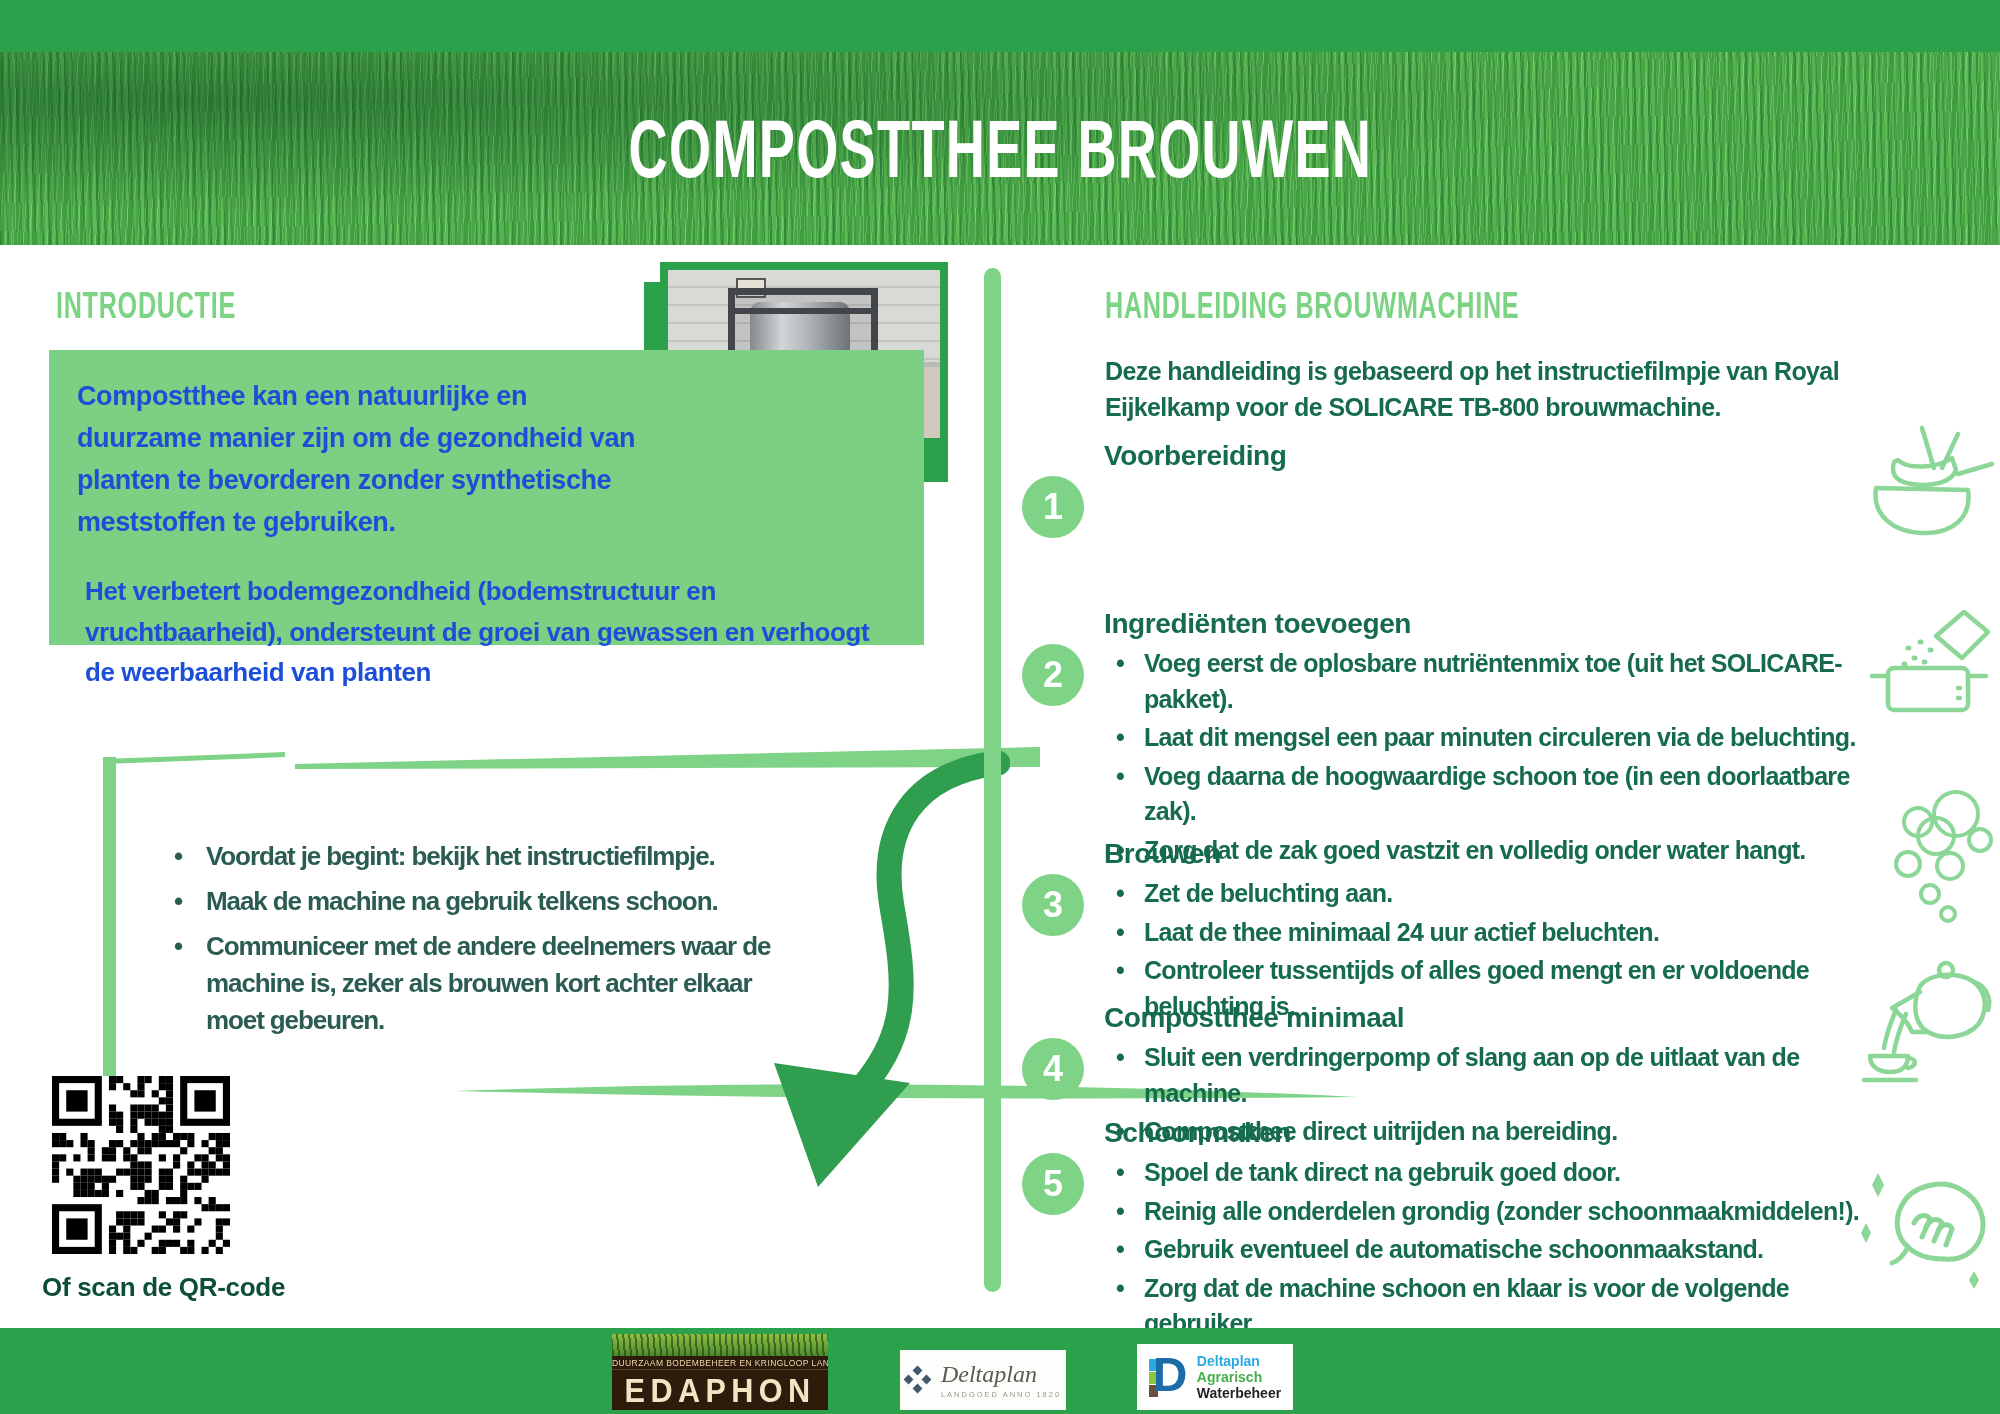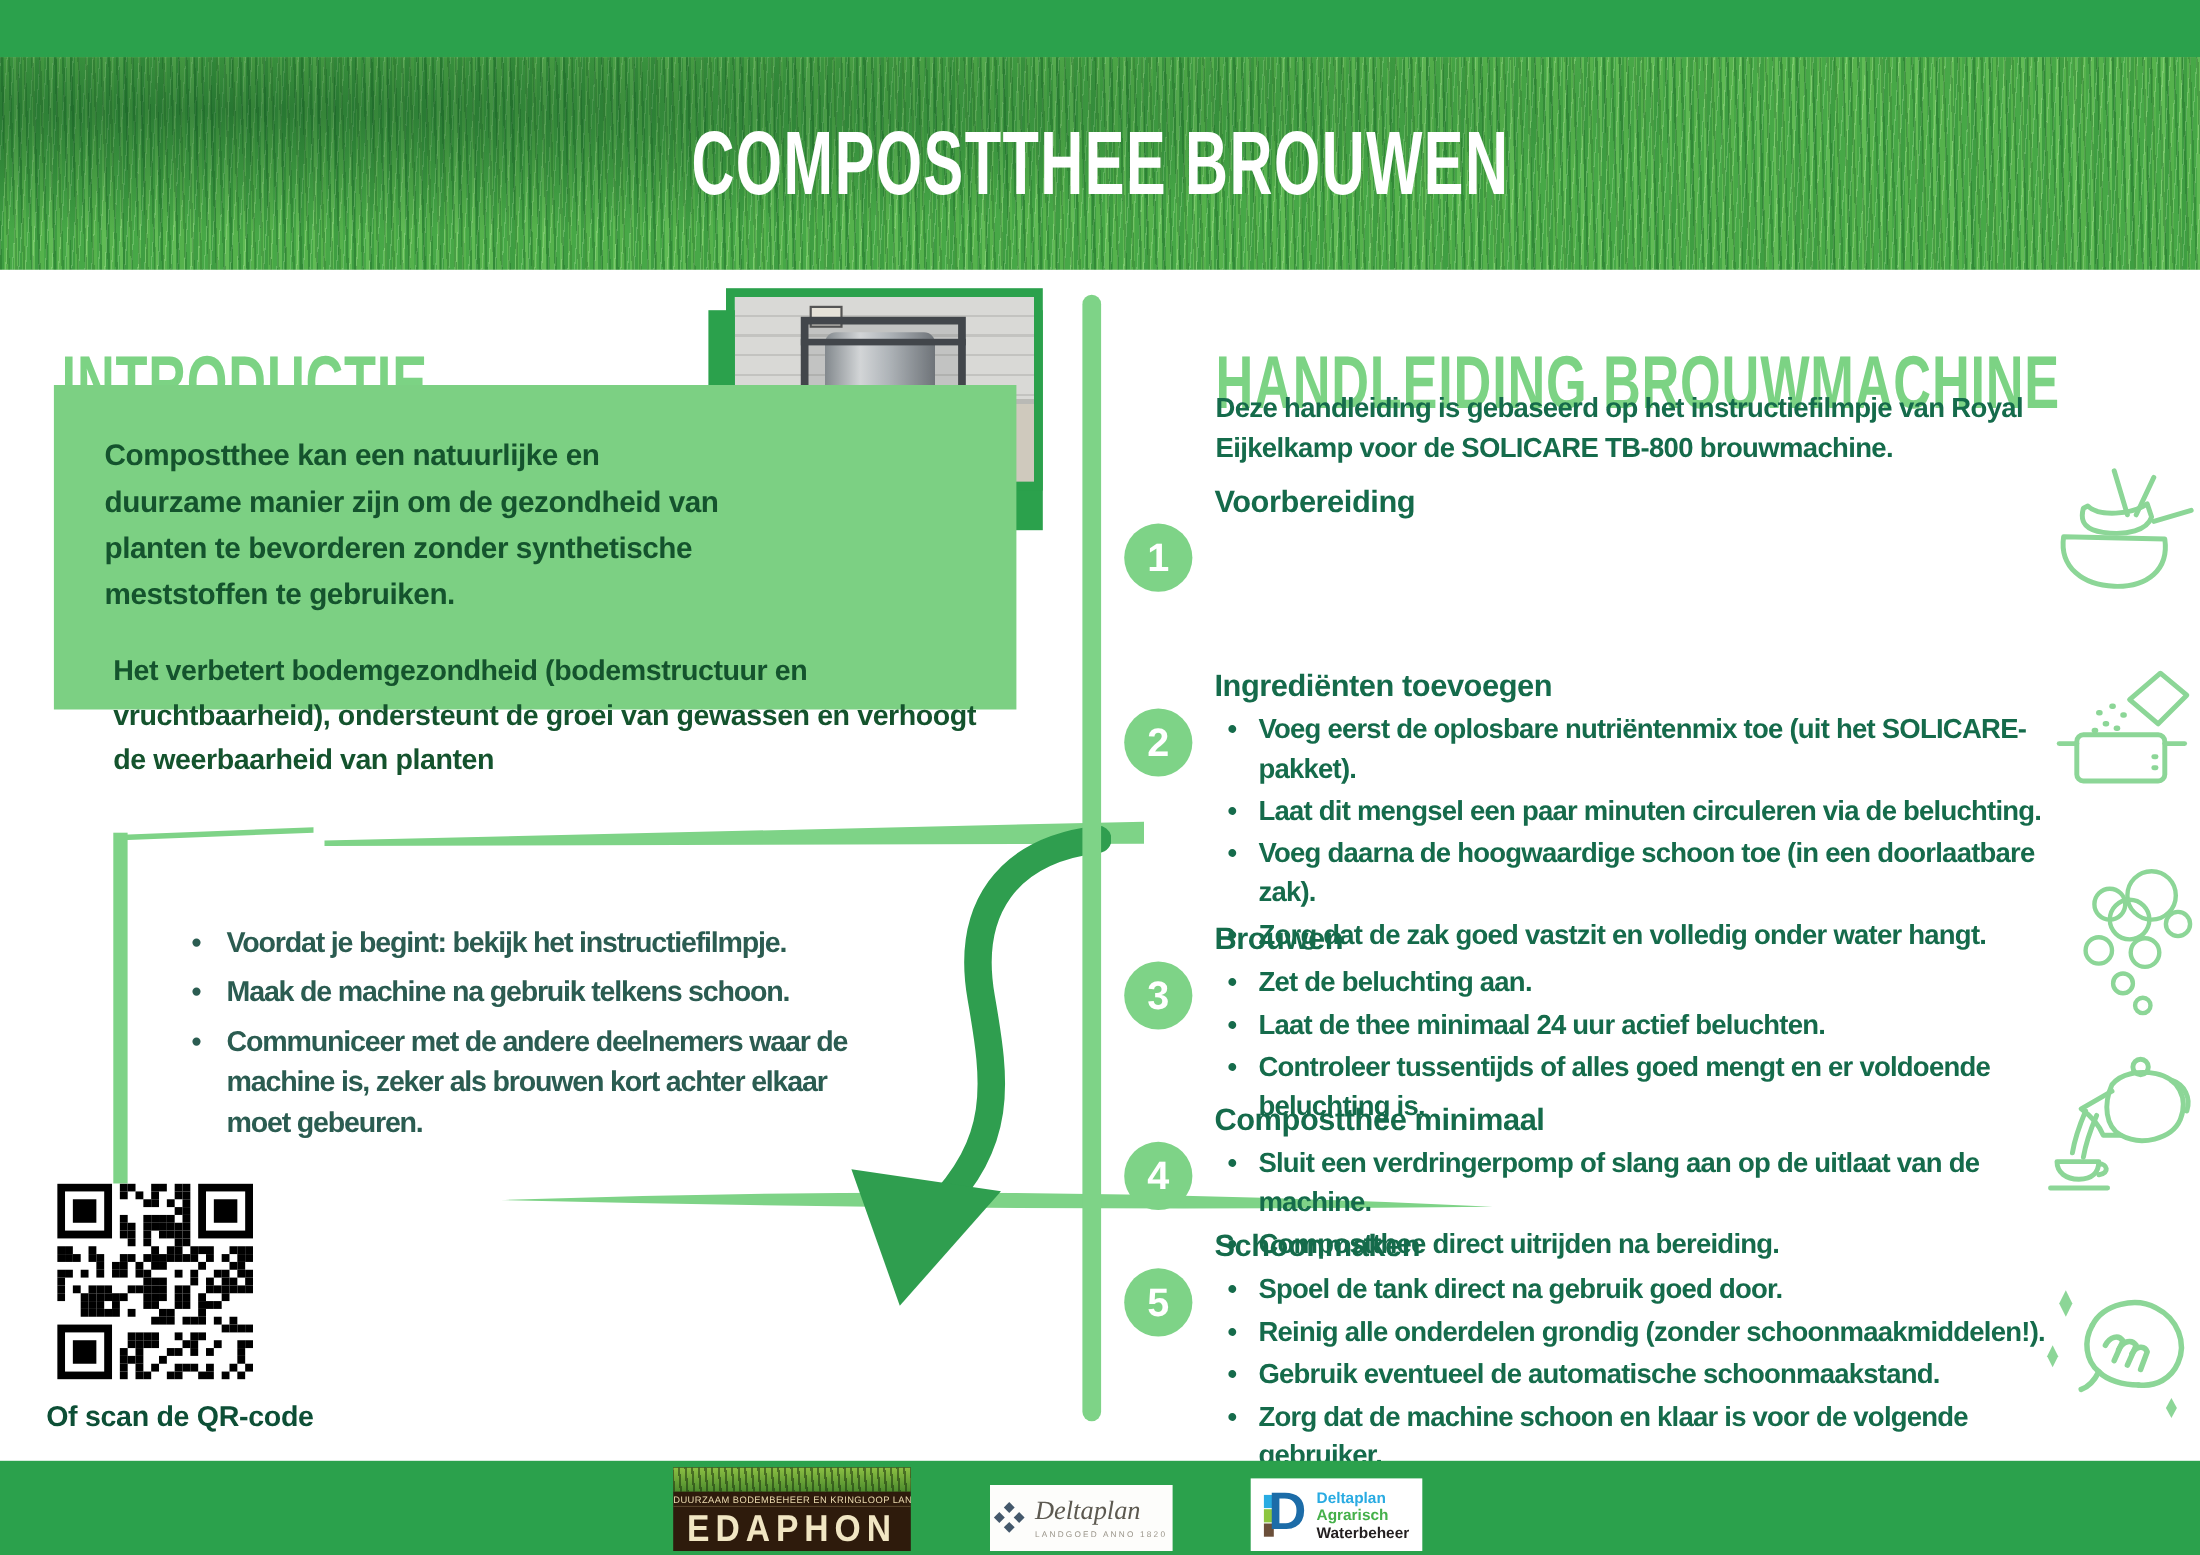--- a/index.html
+++ b/index.html
@@ -14,28 +14,28 @@
       radial-gradient(ellipse at 10% 25%, rgba(10,70,30,.45), transparent 55%),
       repeating-linear-gradient(88deg, rgba(20,90,30,.30) 0 2px, transparent 2px 7px),
       repeating-linear-gradient(94deg, rgba(225,255,205,.22) 0 1px, transparent 1px 6px),
       repeating-linear-gradient(90deg, #3f9e42 0 4px, #55b24c 4px 8px, #47a847 8px 13px, #60bb55 13px 16px);}
   .banner-title{position:absolute;left:0;top:0;width:100%;height:193px;display:flex;
     align-items:center;justify-content:center;}
   .banner-title span{display:inline-block;transform:scaleX(.66);transform-origin:center;
     font-size:82px;font-weight:bold;letter-spacing:2px;color:#ffffff;white-space:nowrap;}
 
   
-  .section-h{position:absolute;color:#7cd384;font-size:68px;line-height:1;}
+  .section-h{position:absolute;color:#7cd384;font-size:36px;line-height:1;}
   .section-h span{display:inline-block;transform:scaleX(.70);transform-origin:0 50%;
     font-weight:bold;letter-spacing:1px;white-space:nowrap;}
 
   
   .intro-box{position:absolute;left:49px;top:350px;width:875px;height:295px;background:#7cd083;
     box-sizing:border-box;padding:26px 28px;}
-  .intro-box p{margin:18px;color:#14532d;font-weight:bold;font-size:27px;line-height:1.55;letter-spacing:-0.4px;}
+  .intro-box p{margin:0;color:#1d4ed8;font-weight:bold;font-size:27px;line-height:1.55;letter-spacing:-0.4px;}
   .intro-p1{width:575px;}
   .intro-p2{margin-top:28px !important;width:820px;padding-left:8px;font-size:26px !important;}
 
   .photo-shadow{position:absolute;left:644px;top:282px;width:304px;height:200px;background:#2ba14c;}
   .photo{position:absolute;left:660px;top:262px;width:288px;height:184px;border:8px solid #2ba14c;
     box-sizing:border-box;background:
       linear-gradient(180deg,#d9d9d6 0 55%, #b9b9b5 55% 58%, #cfc9bd 58% 100%);overflow:hidden;}
   .photo .wall-lines{position:absolute;left:0;top:0;width:100%;height:58%;
     background:repeating-linear-gradient(180deg, transparent 0 16px, #c3c3c0 16px 18px);}
   .machine{position:absolute;left:60px;top:18px;width:150px;height:138px;}

